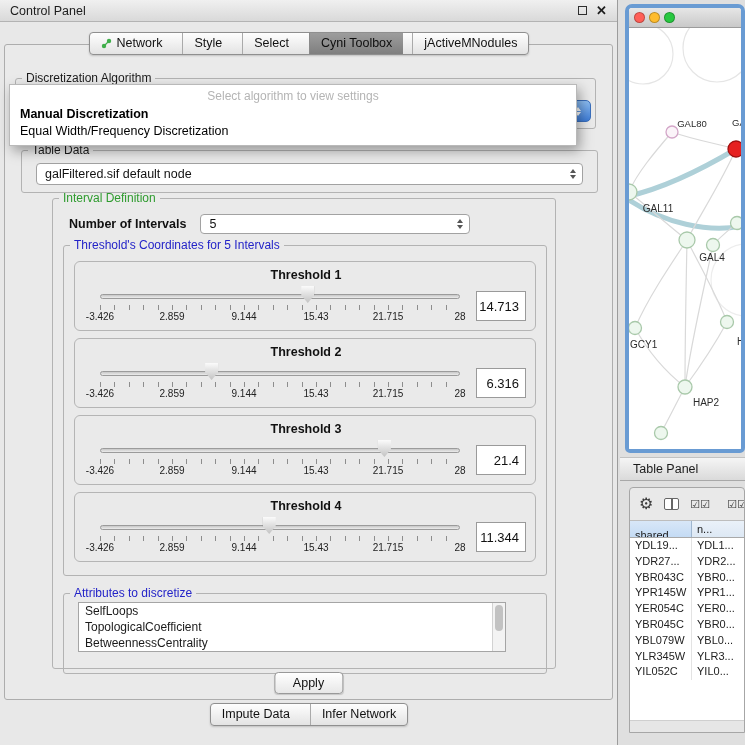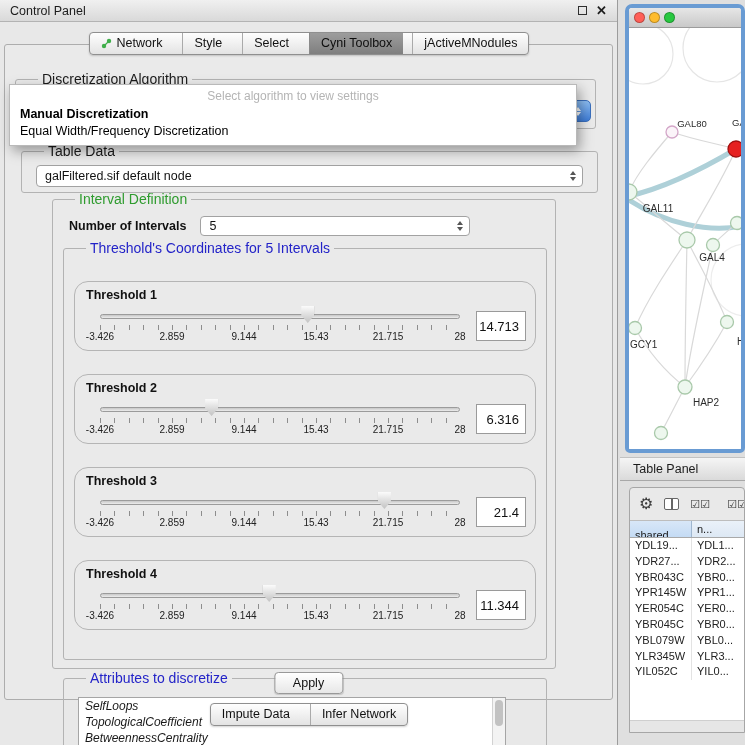--- a/index.html
+++ b/index.html
@@ -26,21 +26,21 @@
   .seg .tab { padding:3px 11px 4px; font-size:12.5px; color:#111; border-left:1px solid #aaa;
      display:flex; align-items:center; gap:5px; white-space:nowrap; }
   .seg .tab:first-child { border-left:none; }
   .seg .tab.sel { background:linear-gradient(#9d9d9d,#7f7f7f); color:#0d0d0d; border-left-color:#8a8a8a; }
 
   
   .cp-body { position:absolute; left:4px; top:44px; width:609px; height:656px;
      border:1px solid #adadad; border-radius:3px; background:#eaeaea; }
 
   fieldset { border:1px solid #b3b3b3; border-radius:3px; padding:2px 6px 6px; background:transparent; }
-  legend { font-size:14px; padding:0 4px; color:#1b1b1b;margin-left:16px; }
+  legend { font-size:12px; padding:0 4px; color:#1b1b1b; }
   .lg-green { color:#2e9b2e; }
   .lg-blue  { color:#2323c8; }
 
   .algo-fs { position:absolute; left:10px; top:26px; width:581px; height:58px; }
   .combo-frag { position:absolute; left:560px; top:55px; width:26px; height:22px; border-radius:5px;
      background:linear-gradient(#8cbdf2,#3e7cd6); border:1px solid #3a6fbc; z-index:10;
      display:flex; flex-direction:column; align-items:center; justify-content:center; gap:1px; }
   .combo-frag .w-up { width:0; height:0; border-left:3.5px solid transparent; border-right:3.5px solid transparent; border-bottom:4px solid #fff; }
   .combo-frag .w-dn { width:0; height:0; border-left:3.5px solid transparent; border-right:3.5px solid transparent; border-top:4px solid #fff; }
 
@@ -61,40 +61,40 @@
 
   .td-fs { position:absolute; left:16px; top:98px; width:577px; height:50px; }
   .td-fs .combo { margin:4px 8px 0 8px; }
 
   .int-fs { position:absolute; left:47px; top:146px; width:453px; height:478px; }
   .num-row { display:flex; align-items:center; margin:7px 0 4px 10px; }
   .num-label { font-size:12.5px; font-weight:bold; color:#111; }
   .num-combo { width:270px; height:20px; margin-left:14px; }
 
   .thr-fs { margin:3px 2px 0 4px; }
-  .th-row { border:1px solid #b5b5b5; border-radius:14px; margin:23px 4px; padding:5px 9px 3px; }
+  .th-row { border:1px solid #b5b5b5; border-radius:6px; margin:7px 4px; padding:5px 9px 3px;text-align:center; }
   .th-label { font-size:12.5px; font-weight:bold; color:#111; margin:1px 0 3px 2px; }
   .th-line { display:flex; align-items:center; }
   .slider { position:relative; width:360px; height:42px; margin-left:16px; flex:0 0 360px; }
   .track { position:absolute; left:0; right:0; top:9px; height:5px;
      background:linear-gradient(#c7c7c7,#ececec); border:1px solid #9b9b9b; border-radius:3px; }
   .thumb { position:absolute; top:1px; width:13px; height:17px;
      clip-path:polygon(0 0,100% 0,100% 55%,50% 100%,0 55%);
      background:linear-gradient(#fbfbfb,#c2c2c2);
      filter:drop-shadow(0 0 1px #7d7d7d); }
   .ticks { position:absolute; left:0; right:0; top:20px; height:5px;
      background:repeating-linear-gradient(to right, #8d8d8d 0 1px, transparent 1px 4%); }
   .tlabels { position:absolute; left:0; right:0; top:26px; height:12px; }
   .tl { position:absolute; transform:translateX(-50%); font-size:10px; color:#222; white-space:nowrap; }
   .val { width:50px; height:30px; margin-left:16px; background:#fff; border:1px solid #9a9a9a;
      font-size:13px; color:#111; display:flex; align-items:center; justify-content:flex-end; padding-right:6px; }
 
   .attr-fs { margin:10px 2px 0 4px; height:88px; }
   .attr-label { font-size:12.5px; font-weight:bold; color:#111; margin:4px 0 3px 6px; }
-  .listbox { position:relative; height:50px; margin:9px 34px 2px 8px; background:#fff; border:1px solid #a5a5a5; overflow:hidden;font-style:italic; }
+  .listbox { position:relative; height:50px; margin:0 34px 2px 8px; background:#fff; border:1px solid #a5a5a5; overflow:hidden; }
   .list-item { font-size:12px; color:#1a1a1a; padding:1px 0 1px 6px; line-height:14px; }
   .sb { position:absolute; right:0; top:0; bottom:0; width:13px; background:#f3f3f3; border-left:1px solid #d2d2d2; }
   .sb-thumb { position:absolute; top:2px; left:2px; width:8px; height:26px; background:#c2c2c2; border-radius:4px; }
 
   .apply-btn { position:absolute; left:50%; transform:translateX(-50%); top:627px;
      background:linear-gradient(#ffffff,#e7e7e7); border:1px solid #999; border-radius:4px;
      font-size:12.5px; color:#111; padding:3px 18px; box-shadow:0 1px 1px rgba(0,0,0,.15);
      font-family:"Liberation Sans",sans-serif; }
 
   

